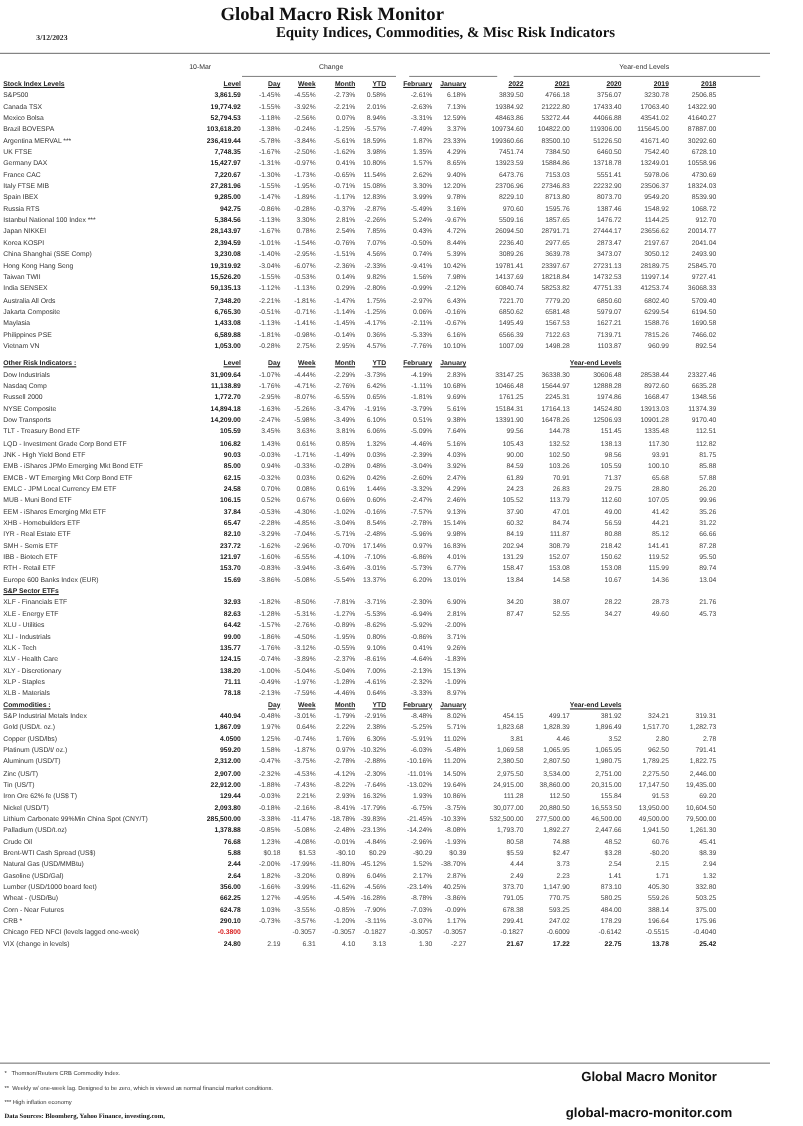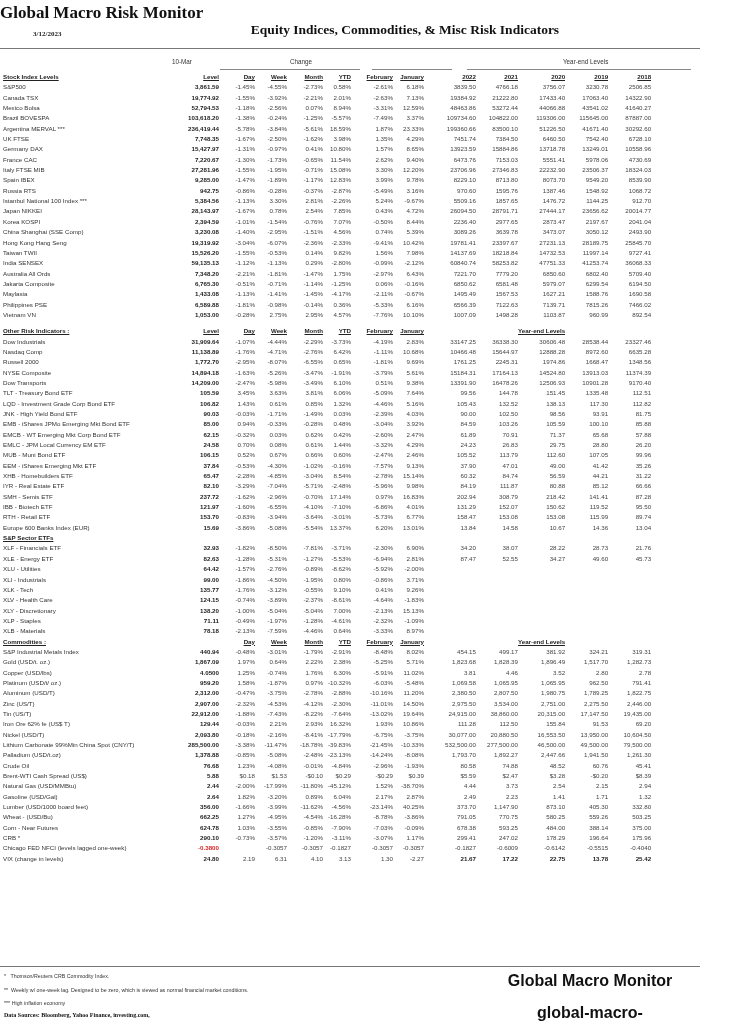--- a/index.html
+++ b/index.html
@@ -1,36 +1,36 @@
 <!DOCTYPE html>
 <html><head>
 <meta charset="utf-8">
 <style>
   html, body { margin: 0; padding: 0; background: #ffffff; }
   body { width: 730px; height: 1024px; overflow: hidden; font-family: "Liberation Sans", sans-serif; color: #333; position: relative; }
-  .title { position: absolute; top: 3px; left: 0; width: 604px; text-align: left; font-family: "Liberation Serif", serif; font-weight: bold; font-size: 17px; color: #111; }
+  .title { position: absolute; top: 3px; left: 0; width: 604px; text-align: center; font-family: "Liberation Serif", serif; font-weight: bold; font-size: 17px; color: #111; }
   .subtitle { position: absolute; top: 22px; left: 0; width: 730px; text-align: center; font-family: "Liberation Serif", serif; font-weight: bold; font-size: 13.5px; color: #111; padding-left: 40px; }
   .date { position: absolute; top: 30px; left: 33px; font-family: "Liberation Serif", serif; font-weight: bold; font-size: 7px; color: #222; }
   .topline { position: absolute; top: 48px; left: 0; width: 700px; border-top: 1px solid #777; }
   .botline { position: absolute; top: 966px; left: 0; width: 700px; border-top: 1px solid #777; }
 
   .grp { position: absolute; font-size: 6.3px; color: #333; }
   .grp-line { position: absolute; border-top: 1px solid #888; }
 
   table.t { position: absolute; left: 0; top: 0; border-collapse: collapse; table-layout: fixed; font-size: 6.2px; }
   table.t td { padding: 0; height: 10.35px; line-height: 10.35px; white-space: nowrap; overflow: hidden; text-align: right; color: #444; }
   table.t td.name { text-align: left; padding-left: 3px; color: #333; }
   table.t td.lvl { font-weight: bold; color: #222; }
   table.t td.red { color: #d81e1e; }
   table.t tr.hdr td { font-weight: bold; color: #222; text-decoration: underline; }
   table.t tr.hdr td.ctr { text-align: center; }
   table.t td.yr-bold { font-weight: bold; color: #222; }
 
   .foot { position: absolute; font-size: 5.3px; color: #333; }
-  .brand { position: absolute; left: 495px; font-weight: bold; font-size: 16px; color: #111; text-align: center; width: 190px; }
+  .brand { position: absolute; left: 495px; font-weight: bold; font-size: 12px; color: #111; text-align: center; width: 190px; }
   .sources { position: absolute; left: 4px; top: 1012px; font-family: "Liberation Serif", serif; font-weight: bold; font-size: 6px; color: #111; }
 </style>
 </head>
 <body>
 
 <div class="title">Global Macro Risk Monitor</div>
 <div class="subtitle">Equity Indices, Commodities, &amp; Misc Risk Indicators</div>
 <div class="date">3/12/2023</div>
 <div class="topline"></div>
 

